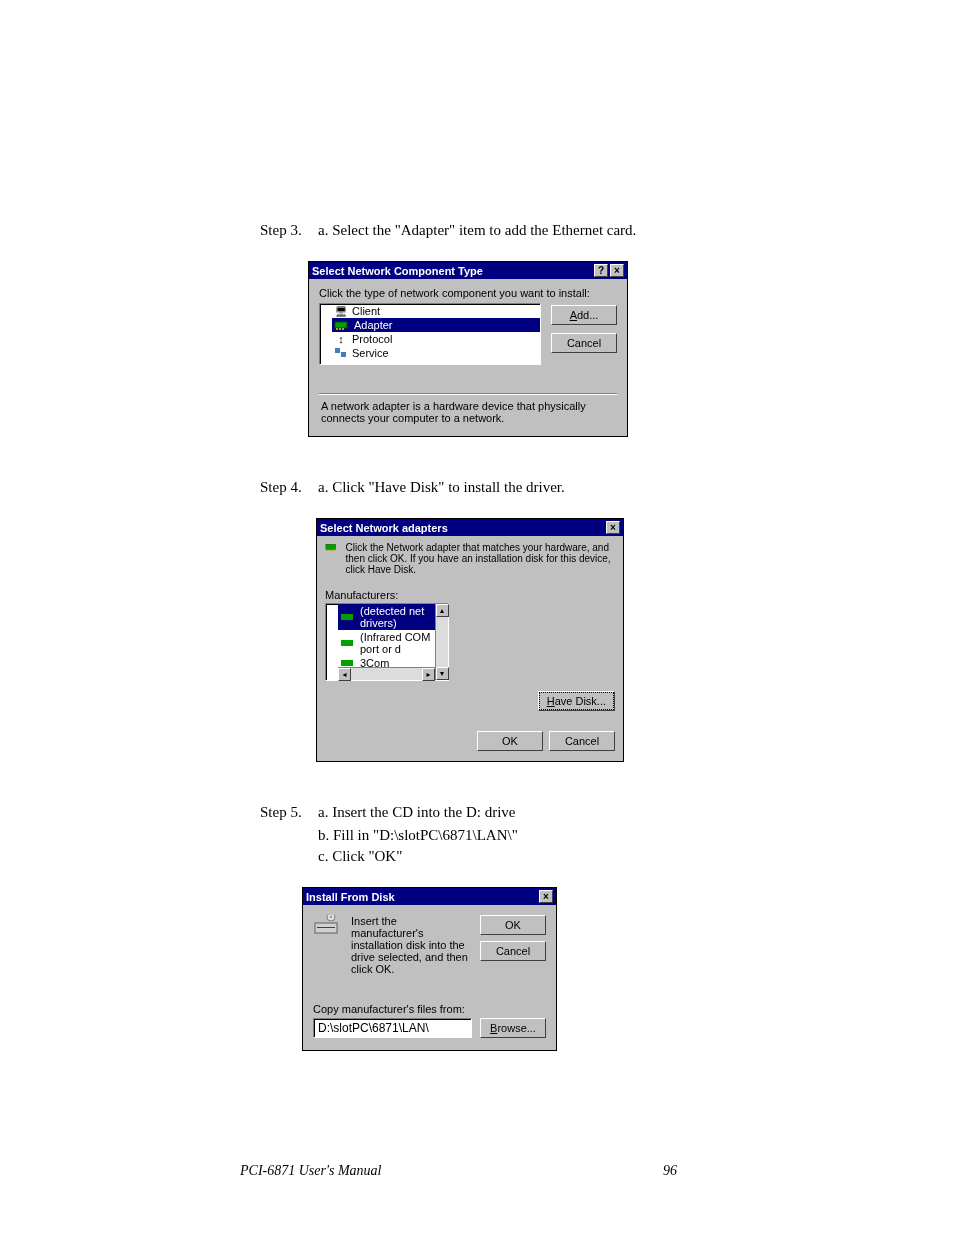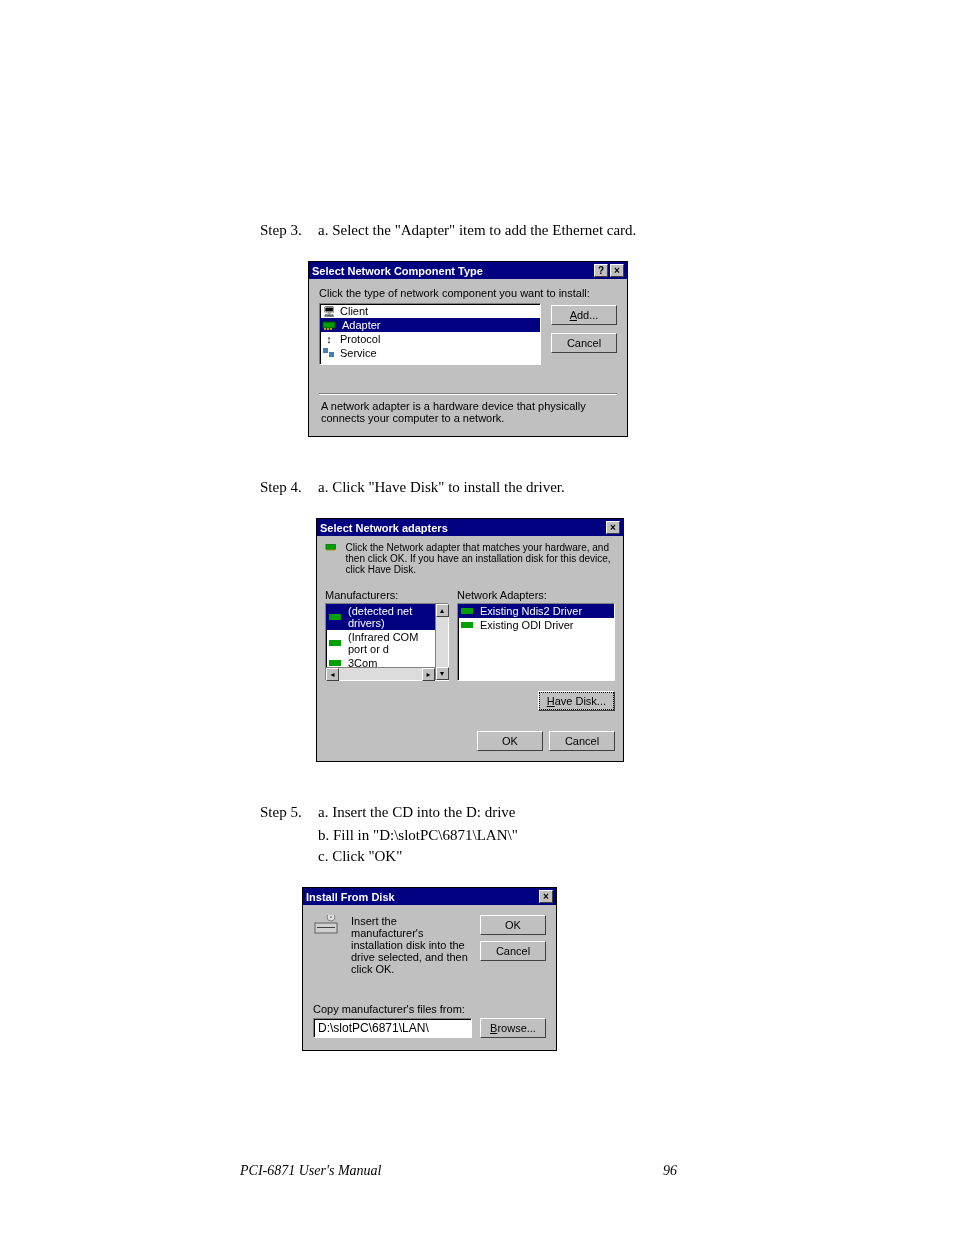--- a/index.html
+++ b/index.html
@@ -70,20 +70,21 @@
     text-align: center;
     font-size: 11px;
   }
   .btn .u { text-decoration: underline; }
   .listbox {
     background: #fff;
     border: 1px solid #808080;
     border-right-color: #fff;
     border-bottom-color: #fff;
     box-shadow: inset 1px 1px 0 #000;
+    padding-left: 12px;
   }
   .list-item {
     display: flex;
     align-items: center;
     gap: 4px;
     padding: 1px 2px;
     font-size: 11px;
   }
   .list-item.selected { background: #000080; color: #fff; }
   .icon {
@@ -313,45 +314,20 @@
                   <div class="sb-btn">▸</div>
                 </div>
               </div>
               <div class="scrollbar-v">
                 <div class="sb-btn">▴</div>
                 <div style="flex:1;"></div>
                 <div class="sb-btn">▾</div>
               </div>
             </div>
           </div>
-          <div class="dlg2-col">
-            <div class="dlg2-col-label">Network Adapters:</div>
-            <div class="listbox dlg2-list">
-              <div class="dlg2-list-inner-wrap">
-                <div class="dlg2-list-inner">
-                  <div class="list-item selected">
-                    <span class="icon card">
-                        <svg viewBox="0 0 16 12">
-                          <rect x="1" y="3" width="12" height="6" fill="#00a000"></rect>
-                        </svg>
-                      </span>
-                    <span>Existing Ndis2 Driver</span>
-                  </div>
-                  <div class="list-item">
-                    <span class="icon card">
-                        <svg viewBox="0 0 16 12">
-                          <rect x="1" y="3" width="12" height="6" fill="#00a000"></rect>
-                        </svg>
-                      </span>
-                    <span>Existing ODI Driver</span>
-                  </div>
-                </div>
-              </div>
-            </div>
-          </div>
         </div>
         <div class="dlg2-buttons-row1">
           <div class="btn dotted-focus"><span class="u">H</span><span>ave Disk...</span></div>
         </div>
         <div class="dlg2-buttons-row2">
           <div class="btn">OK</div>
           <div class="btn">Cancel</div>
         </div>
       </div>
     </div>

